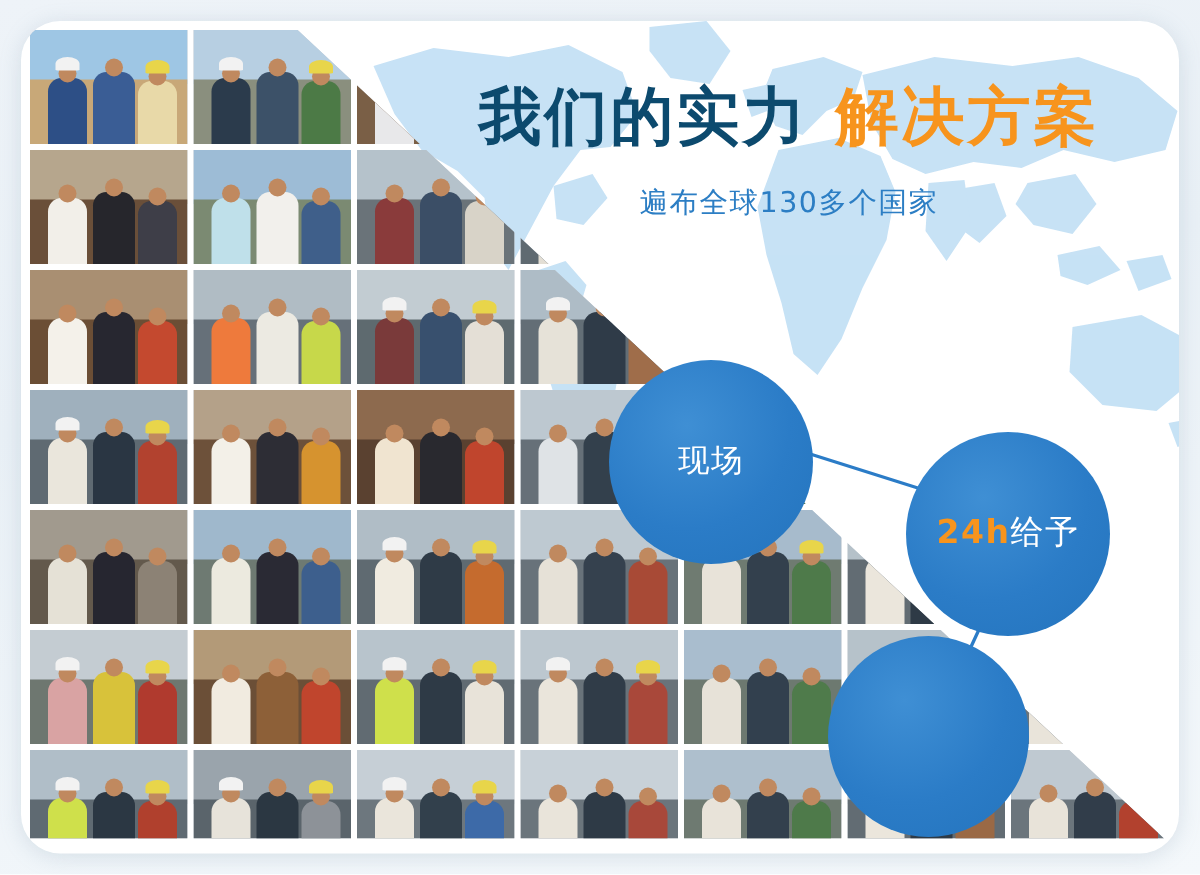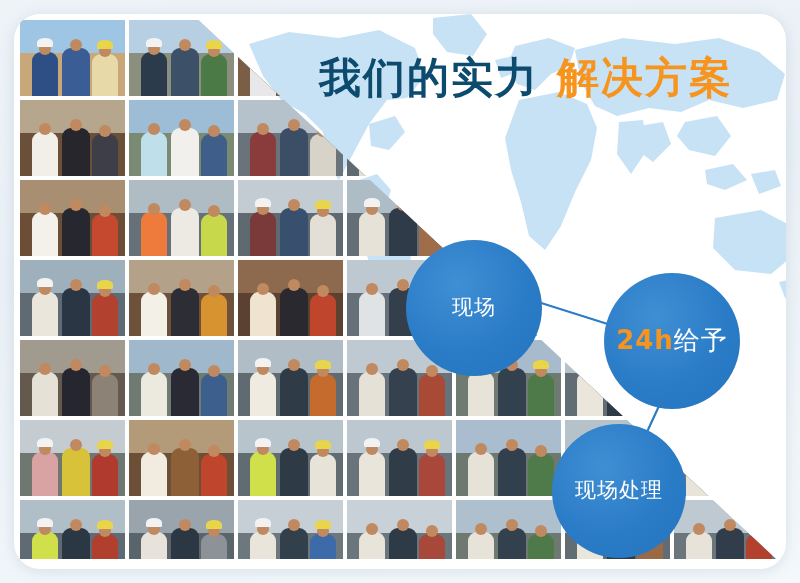--- a/index.html
+++ b/index.html
@@ -127,21 +127,21 @@
     color: #ffffff;
     display: flex;
     flex-direction: column;
     align-items: center;
     justify-content: center;
     text-align: center;
     line-height: 1.3;
     letter-spacing: 1px;
   }
   #circle-1 { left: 392px; top: 226px; width: 136px; height: 136px; font-size: 21px; }
-  #circle-2 { left: 590px; top: 259px; width: 136px; height: 136px; font-size: 26px; }
+  #circle-2 { left: 590px; top: 274px; width: 136px; height: 136px; font-size: 22px; }
   #circle-3 { left: 538px; top: 410px; width: 134px; height: 134px; font-size: 21px; }
   .circle .row { display: block; white-space: nowrap; }
   .hl { color: #f7941d; font-weight: 700; }
 </style>
 </head>
 <body>
 
 <div id="stage">
 
   <div id="card">
@@ -810,34 +810,34 @@
             </div>
           </div>
         </div>
     </div>
 
     <div id="headline">
       <div id="title-row">
         <span class="t-blue">我们的实力</span><span class="t-orange">解决方案</span>
       </div>
       <div id="subtitle">
+        <span class="ln">遍布全球130多个国家</span>
       </div>
     </div>
 
     <svg id="connectors" viewBox="0 0 772 555">
       <line x1="524" y1="288" x2="600" y2="312" stroke="#2b7cc7" stroke-width="2.2" stroke-linecap="round"></line>
       <line x1="645" y1="392" x2="620" y2="446" stroke="#2b7cc7" stroke-width="2.2" stroke-linecap="round"></line>
     </svg>
 
     <div class="circle" id="circle-1">
       <span class="row">现场</span>
     </div>
 
     <div class="circle" id="circle-2">
       <span class="row"><b class="hl">24h</b><span>给予</span></span>
     </div>
 
     <div class="circle" id="circle-3">
-      <span class="row">现场处理</span>
     </div>
 
   </div>
 </div>
 
 </body></html>

